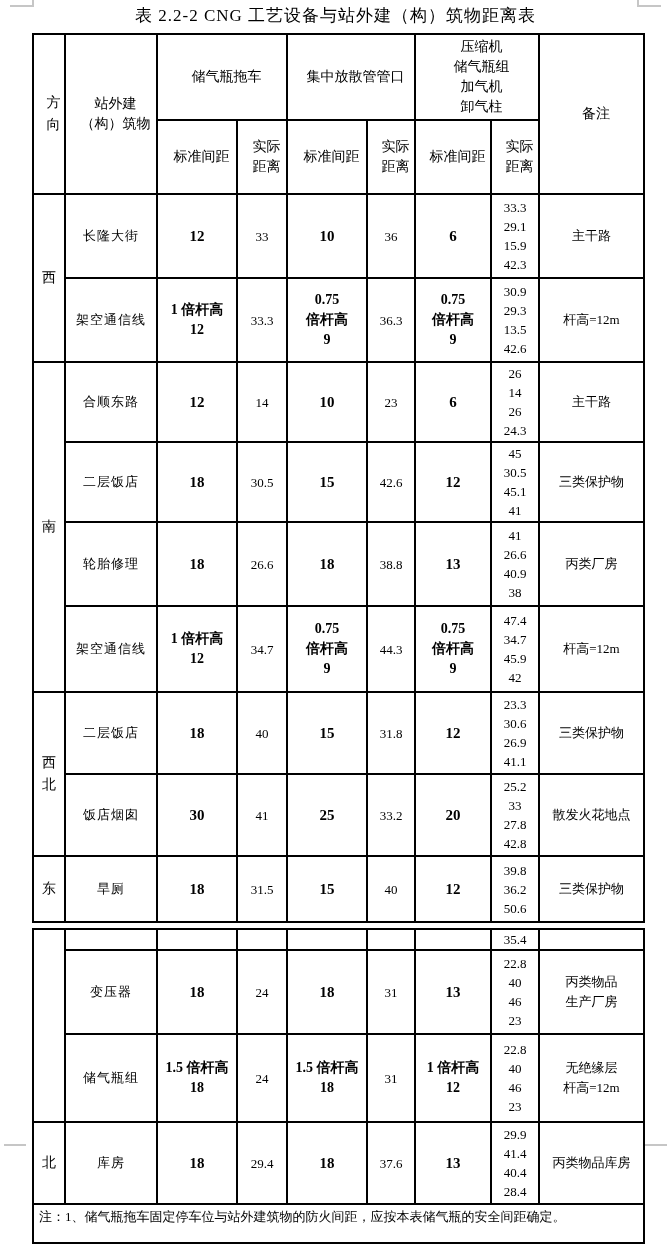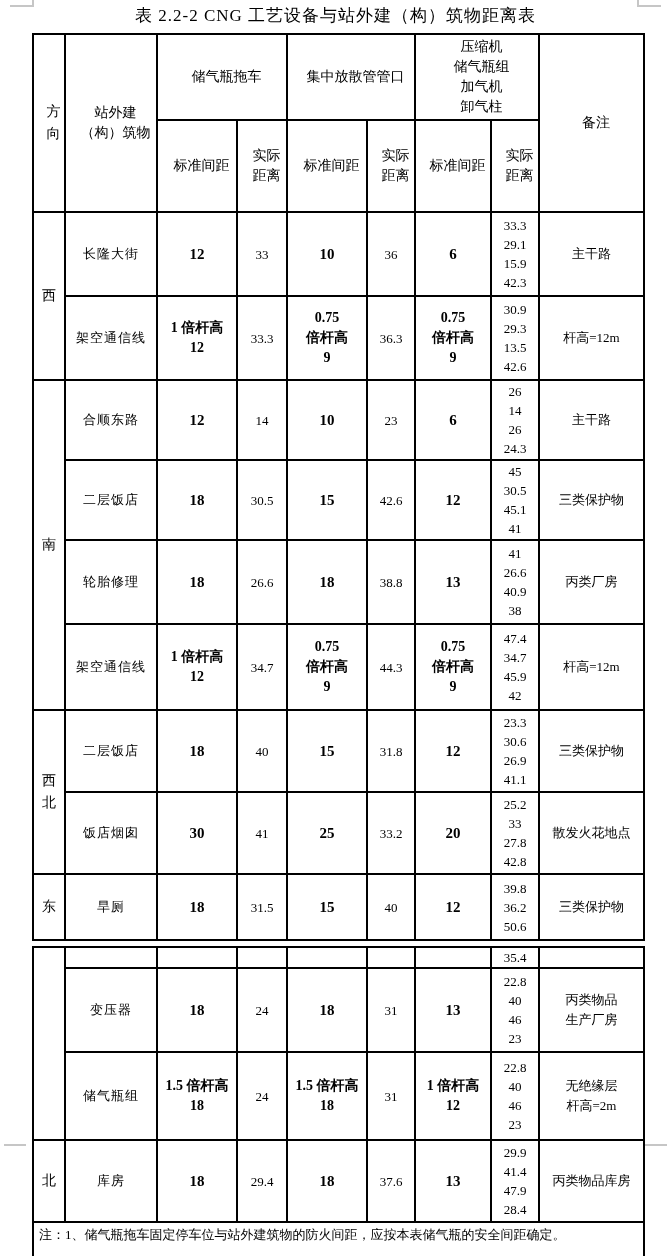--- a/index.html
+++ b/index.html
@@ -57,21 +57,21 @@
         <td class="hcell" rowspan="2">站外建
 （构）筑物</td>
         <td class="hcell" colspan="2">储气瓶拖车</td>
         <td class="hcell" colspan="2">集中放散管管口</td>
         <td class="hcell" colspan="2">压缩机
 储气瓶组
 加气机
 卸气柱</td>
         <td class="hcell" rowspan="2">备注</td>
       </tr>
-      <tr style="height:92px">
+      <tr style="height:74px">
         <td class="hcell">标准间距</td>
         <td class="hcell">实际
 距离</td>
         <td class="hcell">标准间距</td>
         <td class="hcell">实际
 距离</td>
         <td class="hcell">标准间距</td>
         <td class="hcell">实际
 距离</td>
       </tr>
@@ -259,33 +259,33 @@
         <td class="std m">1.5 倍杆高
 18</td>
         <td class="act">31</td>
         <td class="std m">1 倍杆高
 12</td>
         <td class="act">22.8
 40
 46
 23</td>
         <td class="rmk">无绝缘层
-杆高=2m</td>
+杆高=12m</td>
       </tr>
       <tr style="height:82px">
         <td class="dir">北</td>
         <td class="bld">库房</td>
         <td class="std">18</td>
         <td class="act">29.4</td>
         <td class="std">18</td>
         <td class="act">37.6</td>
         <td class="std">13</td>
         <td class="act">29.9
 41.4
-47.9
+40.4
 28.4</td>
         <td class="rmk">丙类物品库房</td>
       </tr>
       <tr style="height:30px">
         <td class="note" colspan="9">注：1、储气瓶拖车固定停车位与站外建筑物的防火间距，应按本表储气瓶的安全间距确定。</td>
       </tr>
     </tbody>
   </table>
 </div>
 

